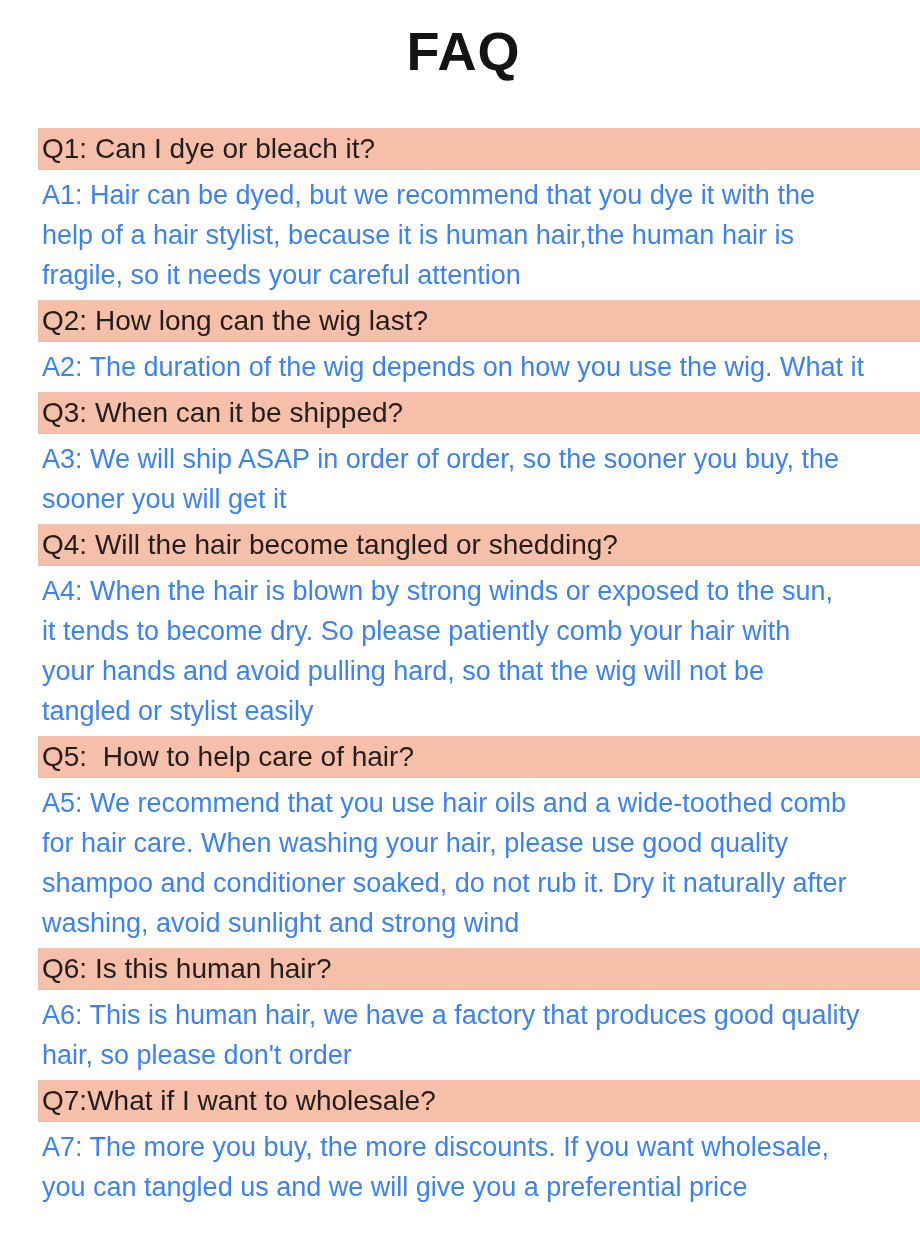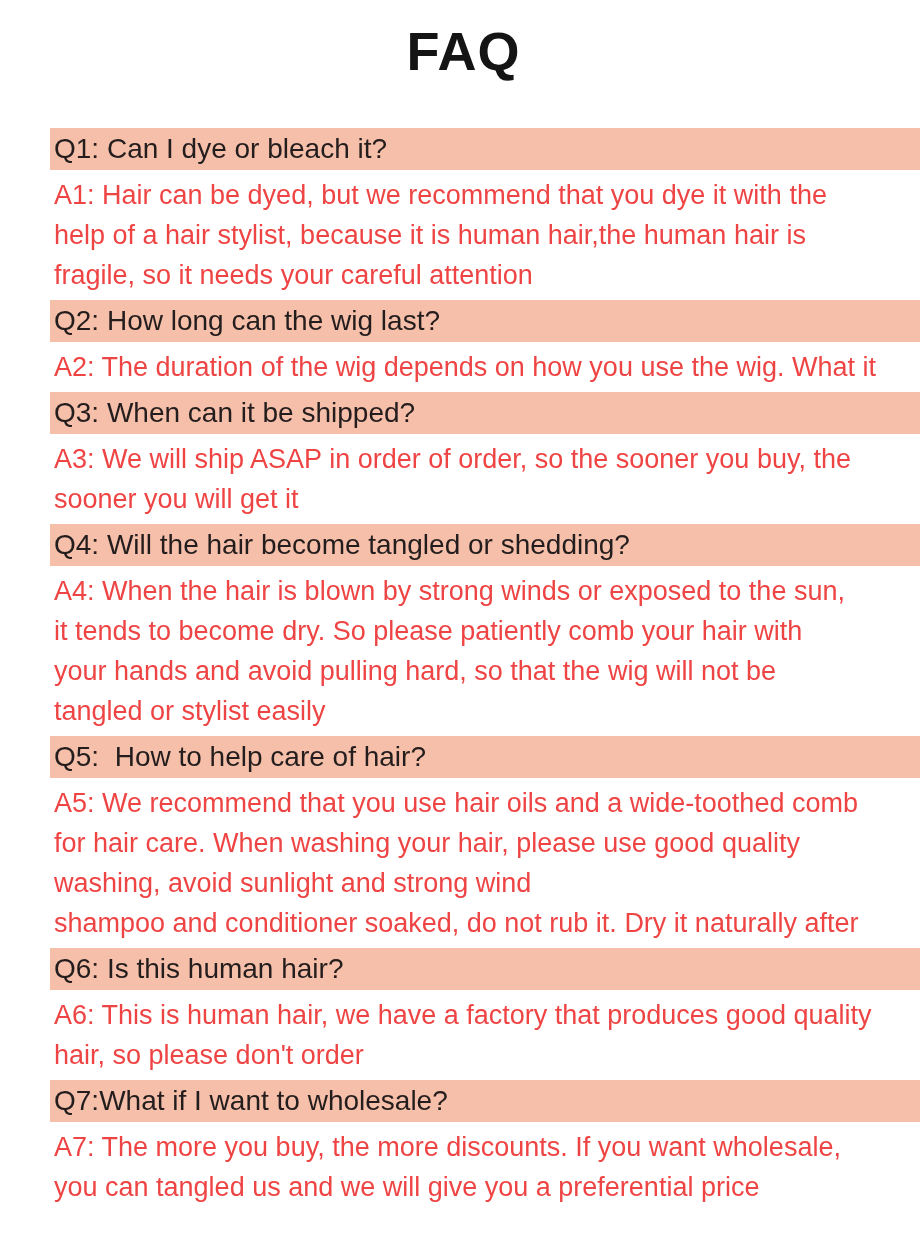--- a/index.html
+++ b/index.html
@@ -26,39 +26,38 @@
     letter-spacing: 1px;
     margin: 12px;
     padding-top: 10px;
     height: 58px;
     line-height: 58px;
     
     margin-left: -19px;
   }
   .faq-list {
     margin-top: 48px;
-    margin-left: 12px;
   }
   .qa { }
   .q {
     background: #f6bfa9;
     font-size: 28px;
     line-height: 31px;
     padding: 5px 8px 6px 4px;
     color: #241d1d;
     white-space: pre-wrap;
   }
   .a {
     padding: 5px 0 5px 4px;
   }
   .a .line {
     font-size: 27px;
     line-height: 40px;
     white-space: nowrap;
-    color: #ef4444;
+    color: #3b82f6;
   }
 </style>
 </head>
 <body>
 
 <div class="page">
 
   <h1 class="page-title">FAQ</h1>
 
   <div class="faq-list">
@@ -95,22 +94,22 @@
         <div class="line">your hands and avoid pulling hard, so that the wig will not be</div>
         <div class="line">tangled or stylist easily</div>
       </div>
     </section>
 
     <section class="qa">
       <div class="q">Q5:  How to help care of hair?</div>
       <div class="a">
         <div class="line">A5: We recommend that you use hair oils and a wide-toothed comb</div>
         <div class="line">for hair care. When washing your hair, please use good quality</div>
+        <div class="line">shampoo and conditioner soaked, do not rub it. Dry it naturally after</div>
         <div class="line">washing, avoid sunlight and strong wind</div>
-        <div class="line">shampoo and conditioner soaked, do not rub it. Dry it naturally after</div>
       </div>
     </section>
 
     <section class="qa">
       <div class="q">Q6: Is this human hair?</div>
       <div class="a">
         <div class="line">A6: This is human hair, we have a factory that produces good quality</div>
         <div class="line">hair, so please don't order</div>
       </div>
     </section>

